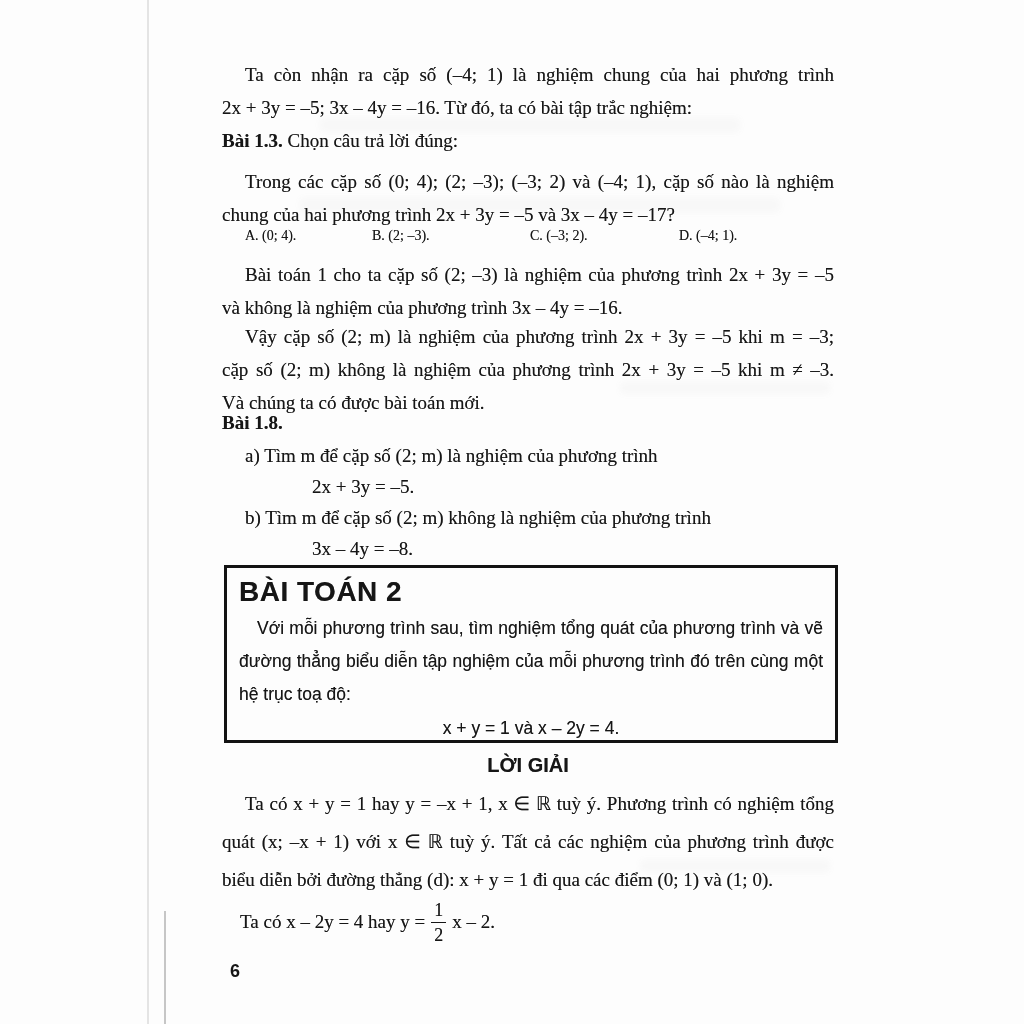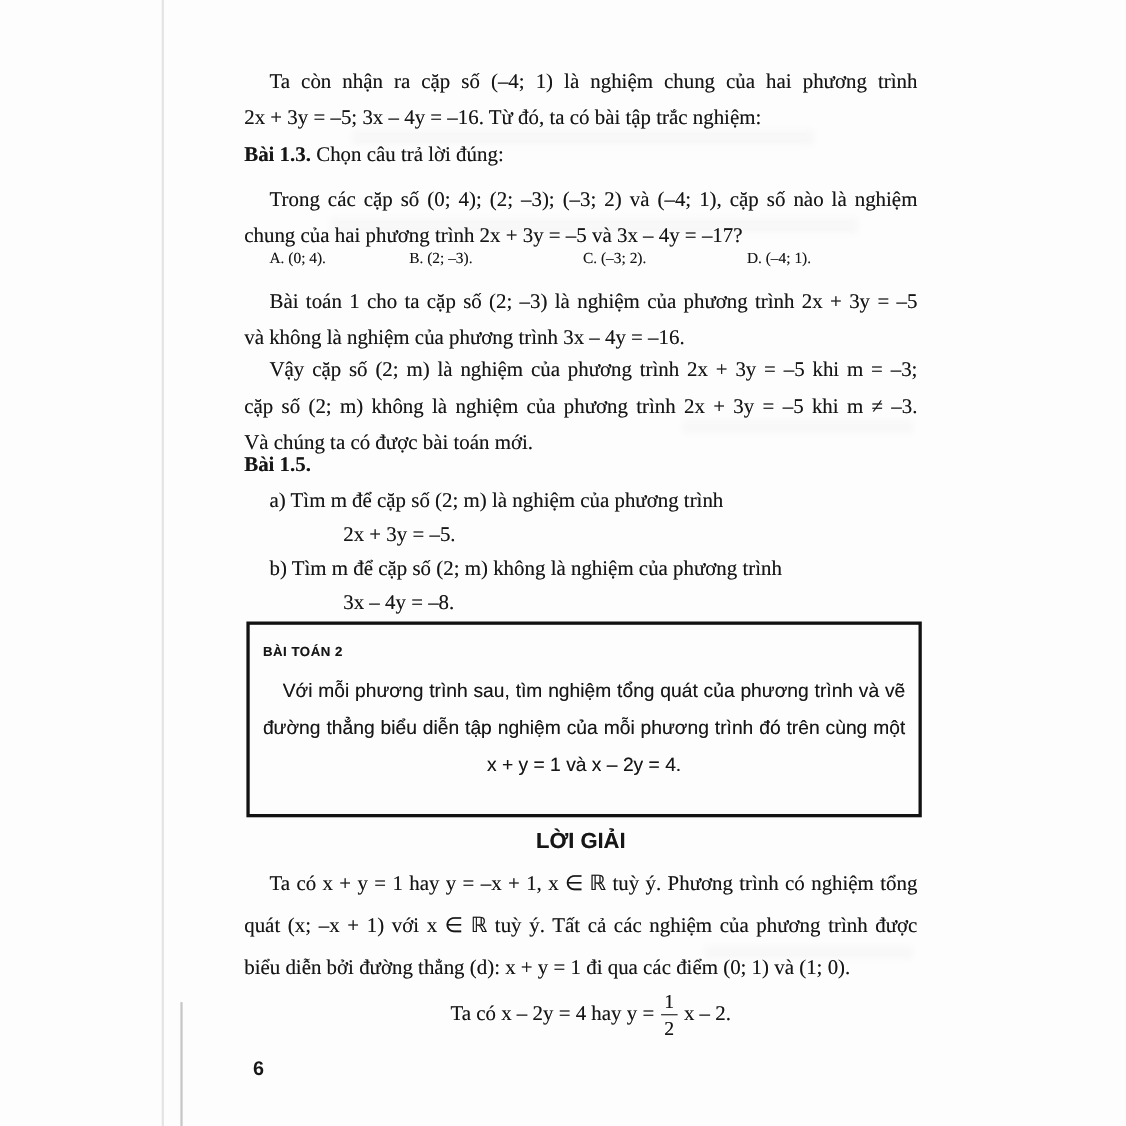--- a/index.html
+++ b/index.html
@@ -26,36 +26,36 @@
   .answers{height:26px;position:relative;}
   .answers span{position:absolute;top:0;font-size:14px;white-space:nowrap;text-shadow:0 0 .4px rgba(10,10,10,.5);}
   .item-line{font-size:19px;line-height:26px;padding-left:23px;white-space:nowrap;text-shadow:0 0 .4px rgba(10,10,10,.5);}
   .eq-line{font-size:19px;line-height:26px;padding-left:90px;white-space:nowrap;text-shadow:0 0 .4px rgba(10,10,10,.5);}
   
   .problem-box{
     position:absolute;left:2px;top:565px;width:584px;height:172px;
     border:3px solid #121212;background:transparent;padding:0 12px;
     font-family:"Liberation Sans", sans-serif;
   }
-  .box-title{font-size:12px;font-weight:bold;letter-spacing:.5px;margin-top:12px;line-height:24px;
+  .box-title{font-size:28px;font-weight:bold;letter-spacing:.5px;margin-top:12px;line-height:24px;
     text-shadow:0 0 .4px rgba(10,10,10,.5);}
   .box-para{margin-top:8px;}
   .box-para .line{font-size:17.5px;line-height:33px;font-family:"Liberation Sans", sans-serif;}
   .box-para .line.ind{text-indent:18px;}
   .box-eq{font-size:17.5px;line-height:30px;text-align:center;margin-top:2px;
     text-shadow:0 0 .4px rgba(10,10,10,.5);}
   .sol-heading{
     position:absolute;left:0;top:752px;width:612px;text-align:center;
     font-family:"Liberation Sans", sans-serif;font-weight:bold;font-size:20px;line-height:26px;
     text-shadow:0 0 .4px rgba(10,10,10,.5);
   }
   .frac-line{
     position:absolute;left:0;top:896px;width:612px;height:52px;
     display:flex;align-items:center;gap:6px;padding-left:18px;box-sizing:border-box;
-    font-size:19px;text-shadow:0 0 .4px rgba(10,10,10,.5);justify-content:center;
+    font-size:19px;text-shadow:0 0 .4px rgba(10,10,10,.5);
   }
   .frac{display:inline-flex;flex-direction:column;align-items:center;line-height:1;}
   .frac .num{font-size:18px;padding:0 3px 3px 3px;border-bottom:1.6px solid #161616;}
   .frac .den{font-size:18px;padding-top:3px;}
   .page-number{
     position:absolute;left:230px;top:961px;
     font-family:"Liberation Sans", sans-serif;font-weight:bold;font-size:18px;
   }
   
   .edge-line-faint{position:absolute;left:147px;top:0;width:2px;height:1024px;background:#e4e4e4;}
@@ -103,35 +103,36 @@
       <div class="line just ind">Bài toán 1 cho ta cặp số (2; –3) là nghiệm của phương trình 2x + 3y = –5</div>
       <div class="line">và không là nghiệm của phương trình 3x – 4y = –16.</div>
     </div>
 
   <div class="block serifpara" style="top:320px">
       <div class="line just ind">Vậy cặp số (2; m) là nghiệm của phương trình 2x + 3y = –5 khi m = –3;</div>
       <div class="line just">cặp số (2; m) không là nghiệm của phương trình 2x + 3y = –5 khi m ≠ –3.</div>
       <div class="line">Và chúng ta có được bài toán mới.</div>
     </div>
 
-  <div class="block heading-line bold" style="top:410px">Bài 1.5.</div>
+  <div class="block heading-line bold" style="top:410px">Bài 1.8.</div>
 
   <div class="block item-line" style="top:443px">a) Tìm m để cặp số (2; m) là nghiệm của phương trình</div>
 
   <div class="block eq-line" style="top:474px">2x + 3y = –5.</div>
 
   <div class="block item-line" style="top:505px">b) Tìm m để cặp số (2; m) không là nghiệm của phương trình</div>
 
   <div class="block eq-line" style="top:536px">3x – 4y = –8.</div>
 
   <div class="problem-box">
     <div class="box-title">BÀI TOÁN 2</div>
     <div class="box-para">
         <div class="line just ind">Với mỗi phương trình sau, tìm nghiệm tổng quát của phương trình và vẽ</div>
         <div class="line just">đường thẳng biểu diễn tập nghiệm của mỗi phương trình đó trên cùng một</div>
+        <div class="line">hệ trục toạ độ:</div>
       </div>
     <div class="box-eq">x + y = 1 và x – 2y = 4.</div>
   </div>
 
   <div class="sol-heading">LỜI GIẢI</div>
 
   <div class="block solpara" style="top:785px">
       <div class="line just ind">Ta có x + y = 1 hay y = –x + 1, x ∈ ℝ tuỳ ý. Phương trình có nghiệm tổng</div>
       <div class="line just">quát (x; –x + 1) với x ∈ ℝ tuỳ ý. Tất cả các nghiệm của phương trình được</div>
       <div class="line">biểu diễn bởi đường thẳng (d): x + y = 1 đi qua các điểm (0; 1) và (1; 0).</div>

